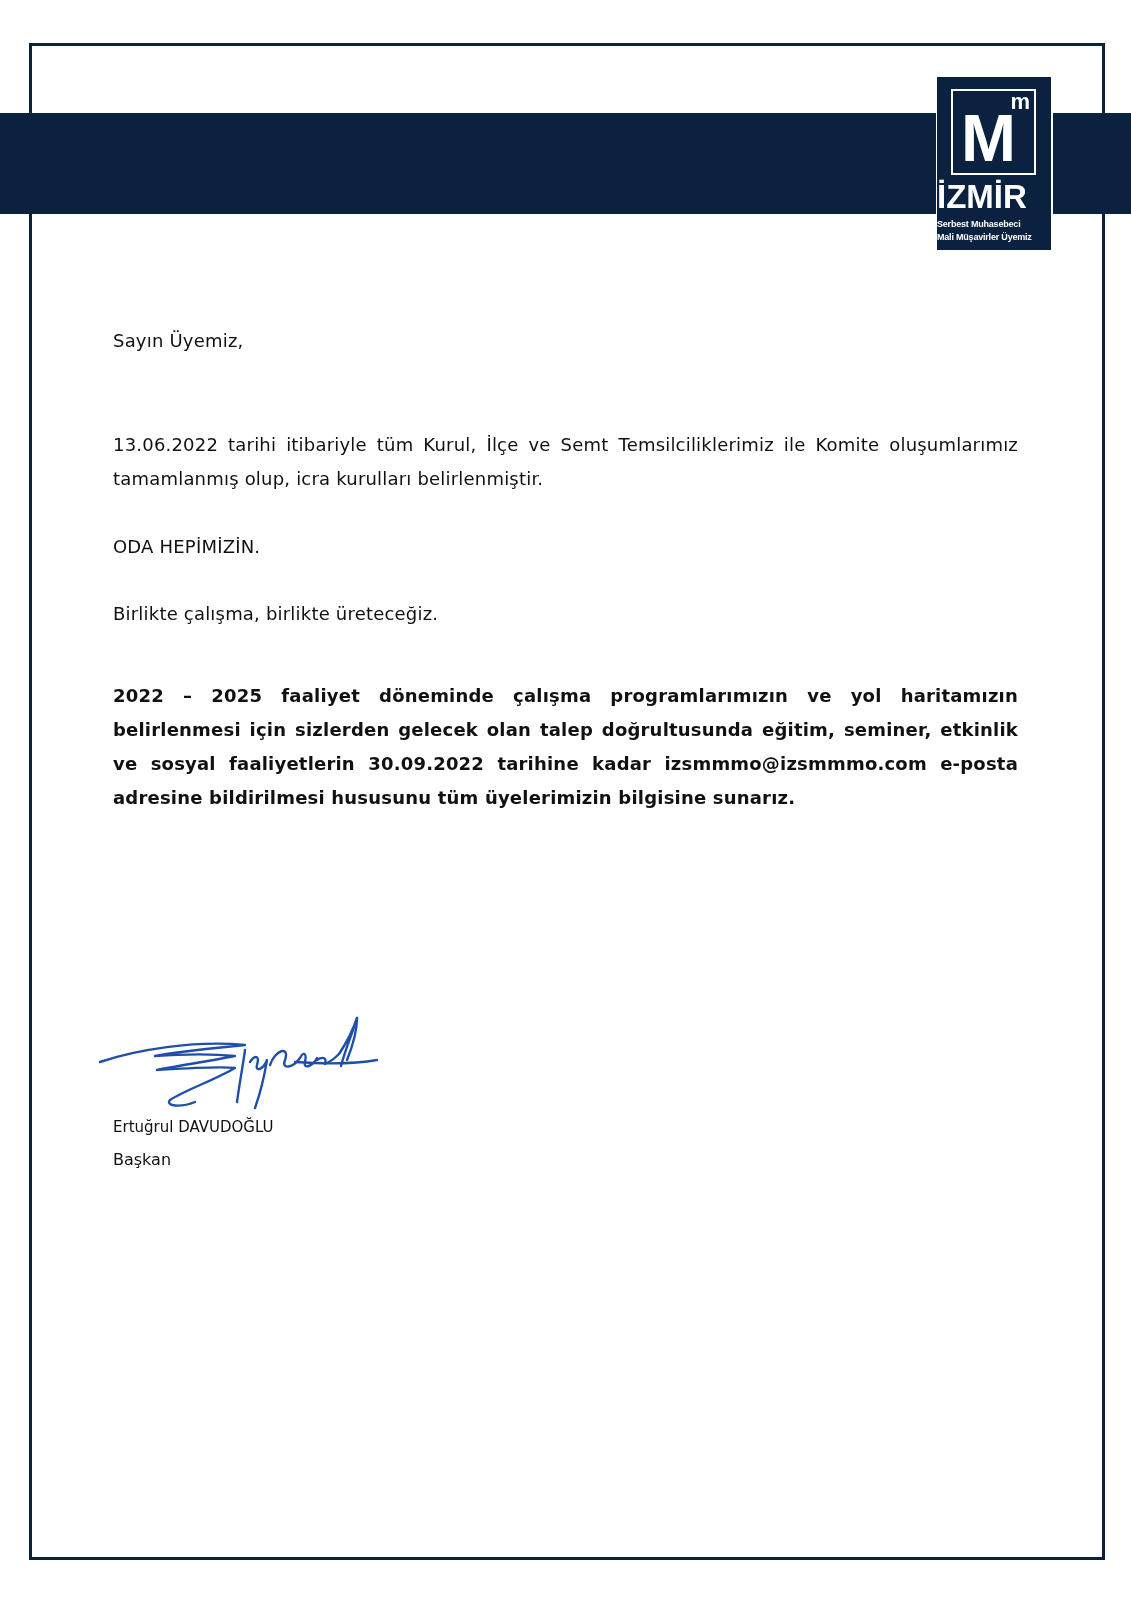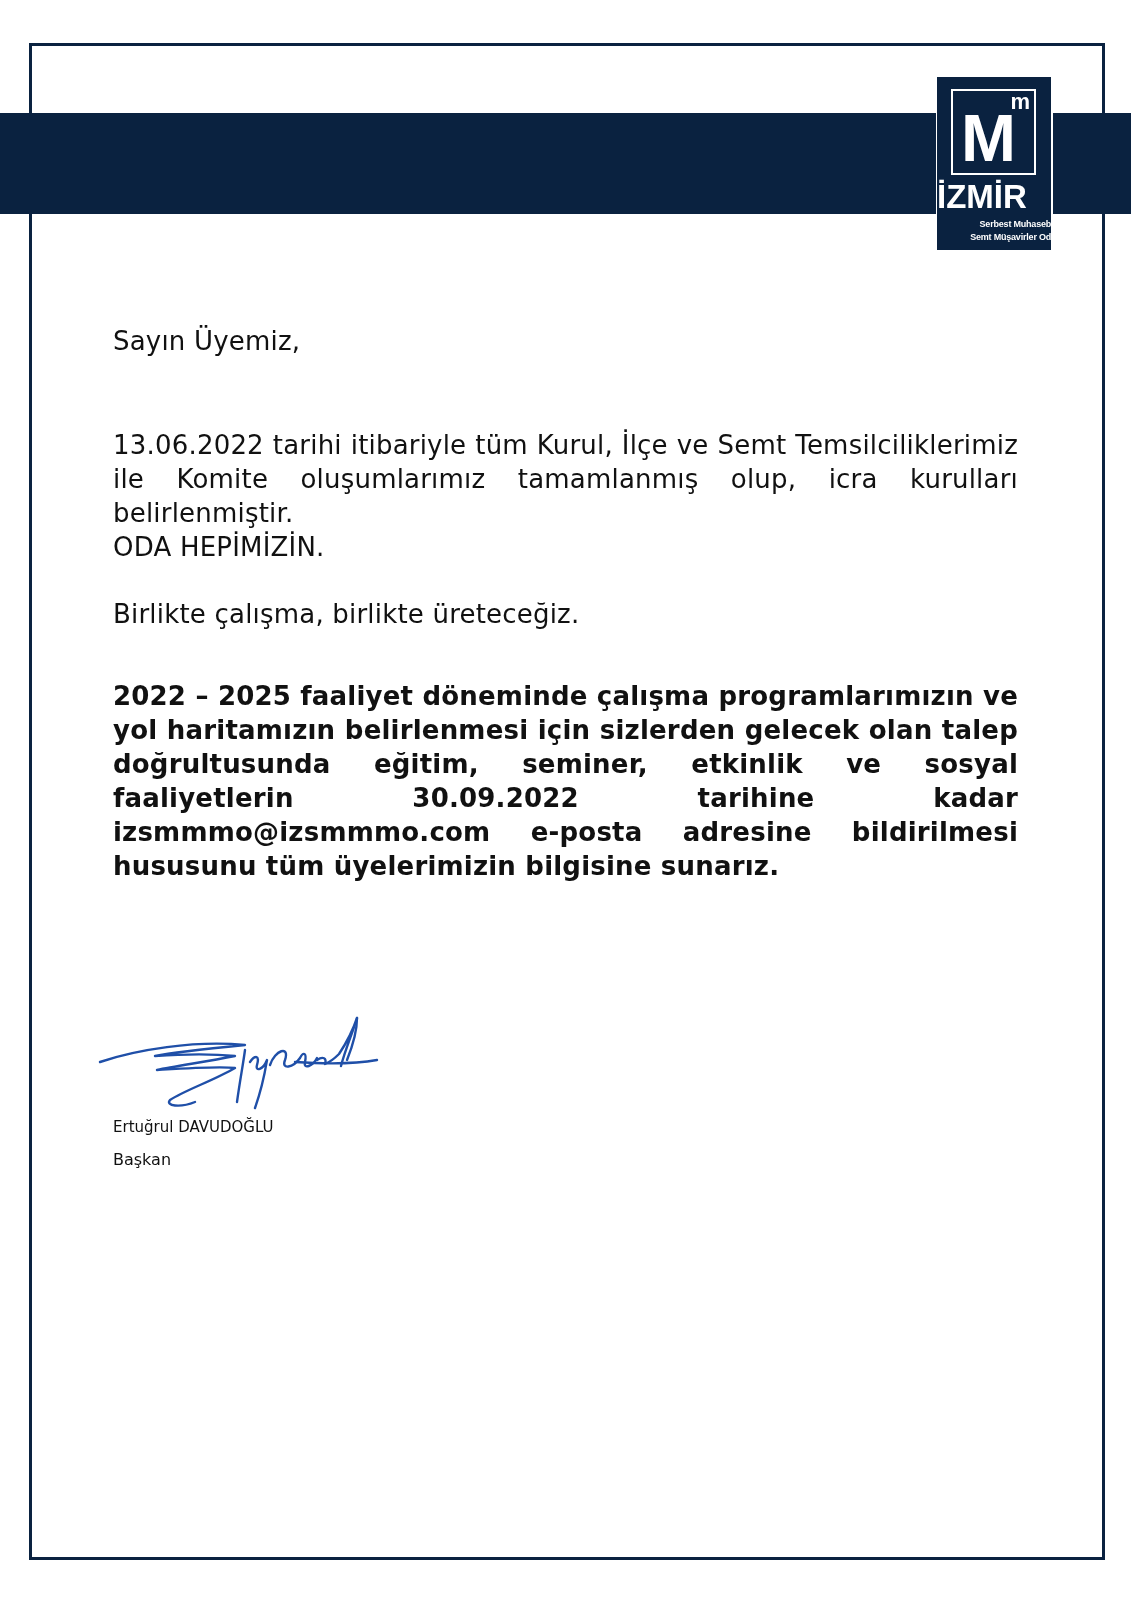--- a/index.html
+++ b/index.html
@@ -80,37 +80,36 @@
       font-weight: bold;
       font-size: 33px;
       line-height: 36px;
       color: #ffffff;
       letter-spacing: 0px;
     }
     .logo-sub {
       position: absolute;
       left: 0;
       width: 114px;
-      text-align: right;
+      text-align: left;
       font-family: "Liberation Sans", sans-serif;
       font-weight: bold;
       font-size: 9px;
       line-height: 12px;
       color: #ffffff;
       letter-spacing: -0.2px;
-      margin-left: 12px;
     }
     .logo-sub1 { top: 141px; }
     .logo-sub2 { top: 154px; }
 
     .content {
       position: absolute;
       left: 113px;
       width: 905px;
-      font-size: 26px;
+      font-size: 18px;
       line-height: 34px;
       color: #111111;
       letter-spacing: 0.2px;
     }
     .salutation { top: 324px; }
     .para1 { top: 428px; text-align: justify; text-align-last: left; }
     .para2 { top: 530px; }
     .para3 { top: 597px; }
     .para4 { top: 679px; text-align: justify; text-align-last: left; font-weight: bold; }
     .content p { margin: 0; }
@@ -147,21 +146,21 @@
 <div class="band band-left"></div>
 <div class="band band-right"></div>
 
 <div class="logo-box">
   <div class="logo-frame">
     <span class="logo-M">M</span>
     <span class="logo-m">m</span>
   </div>
   <div class="logo-city">İZMİR</div>
   <div class="logo-sub logo-sub1">Serbest Muhasebeci</div>
-  <div class="logo-sub logo-sub2">Semt Müşavirler Odası</div>
+  <div class="logo-sub logo-sub2">Mali Müşavirler Üyemiz</div>
 </div>
 
 <div class="content salutation">
   <p>Sayın Üyemiz,</p>
 </div>
 
 <div class="content para1">
   <p>13.06.2022 tarihi itibariyle tüm Kurul,  İlçe ve Semt Temsilciliklerimiz ile Komite oluşumlarımız tamamlanmış olup, icra kurulları belirlenmiştir.</p>
 </div>
 

